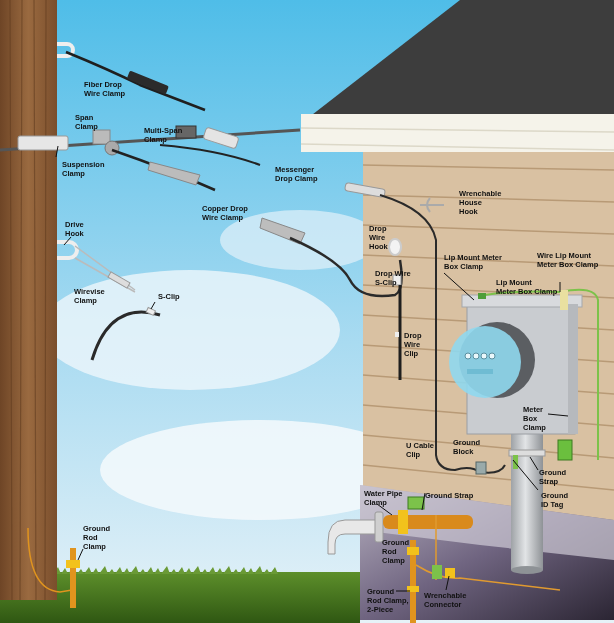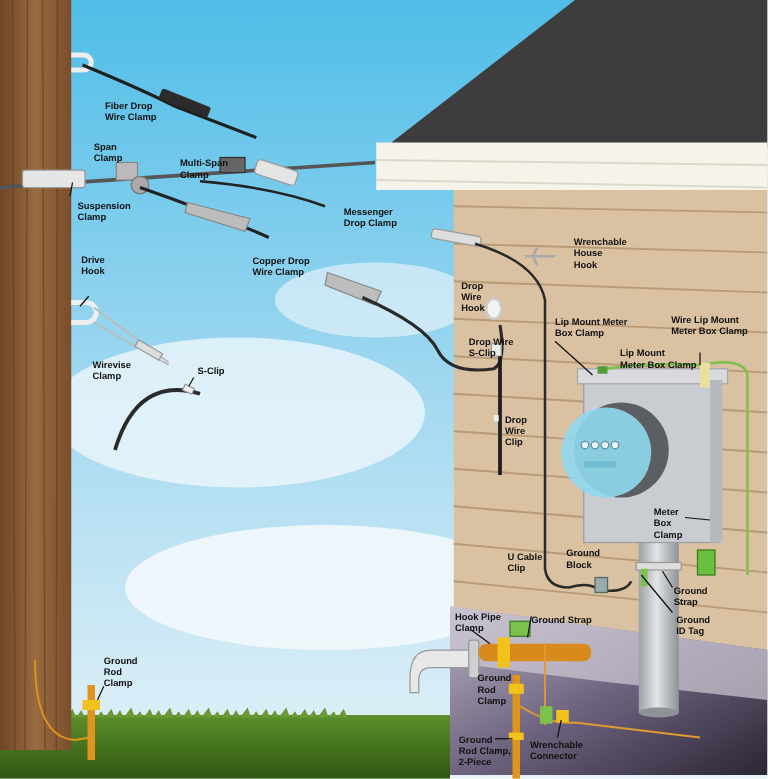--- a/index.html
+++ b/index.html
@@ -176,21 +176,21 @@
 Clamp</div>
 <div class="lbl" style="left:62px;top:160px">Suspension
 Clamp</div>
 <div class="lbl" style="left:275px;top:165px">Messenger
 Drop Clamp</div>
 <div class="lbl" style="left:202px;top:204px">Copper Drop
 Wire Clamp</div>
 <div class="lbl" style="left:459px;top:189px">Wrenchable
 House
 Hook</div>
-<div class="lbl" style="left:65px;top:203px">Drive
+<div class="lbl" style="left:65px;top:220px">Drive
 Hook</div>
 <div class="lbl" style="left:369px;top:224px">Drop
 Wire
 Hook</div>
 <div class="lbl" style="left:375px;top:269px">Drop Wire
 S-Clip</div>
 <div class="lbl" style="left:444px;top:253px">Lip Mount Meter
 Box Clamp</div>
 <div class="lbl" style="left:496px;top:278px">Lip Mount
 Meter Box Clamp</div>
@@ -206,21 +206,21 @@
 Box
 Clamp</div>
 <div class="lbl" style="left:406px;top:441px">U Cable
 Clip</div>
 <div class="lbl" style="left:453px;top:438px">Ground
 Block</div>
 <div class="lbl" style="left:539px;top:468px">Ground
 Strap</div>
 <div class="lbl" style="left:541px;top:491px">Ground
 ID Tag</div>
-<div class="lbl" style="left:364px;top:489px">Hook Pipe
+<div class="lbl" style="left:364px;top:489px">Water Pipe
 Clamp</div>
 <div class="lbl" style="left:425px;top:491px">Ground Strap</div>
 <div class="lbl" style="left:382px;top:538px">Ground
 Rod
 Clamp</div>
 <div class="lbl" style="left:83px;top:524px">Ground
 Rod
 Clamp</div>
 <div class="lbl" style="left:367px;top:587px">Ground
 Rod Clamp,

